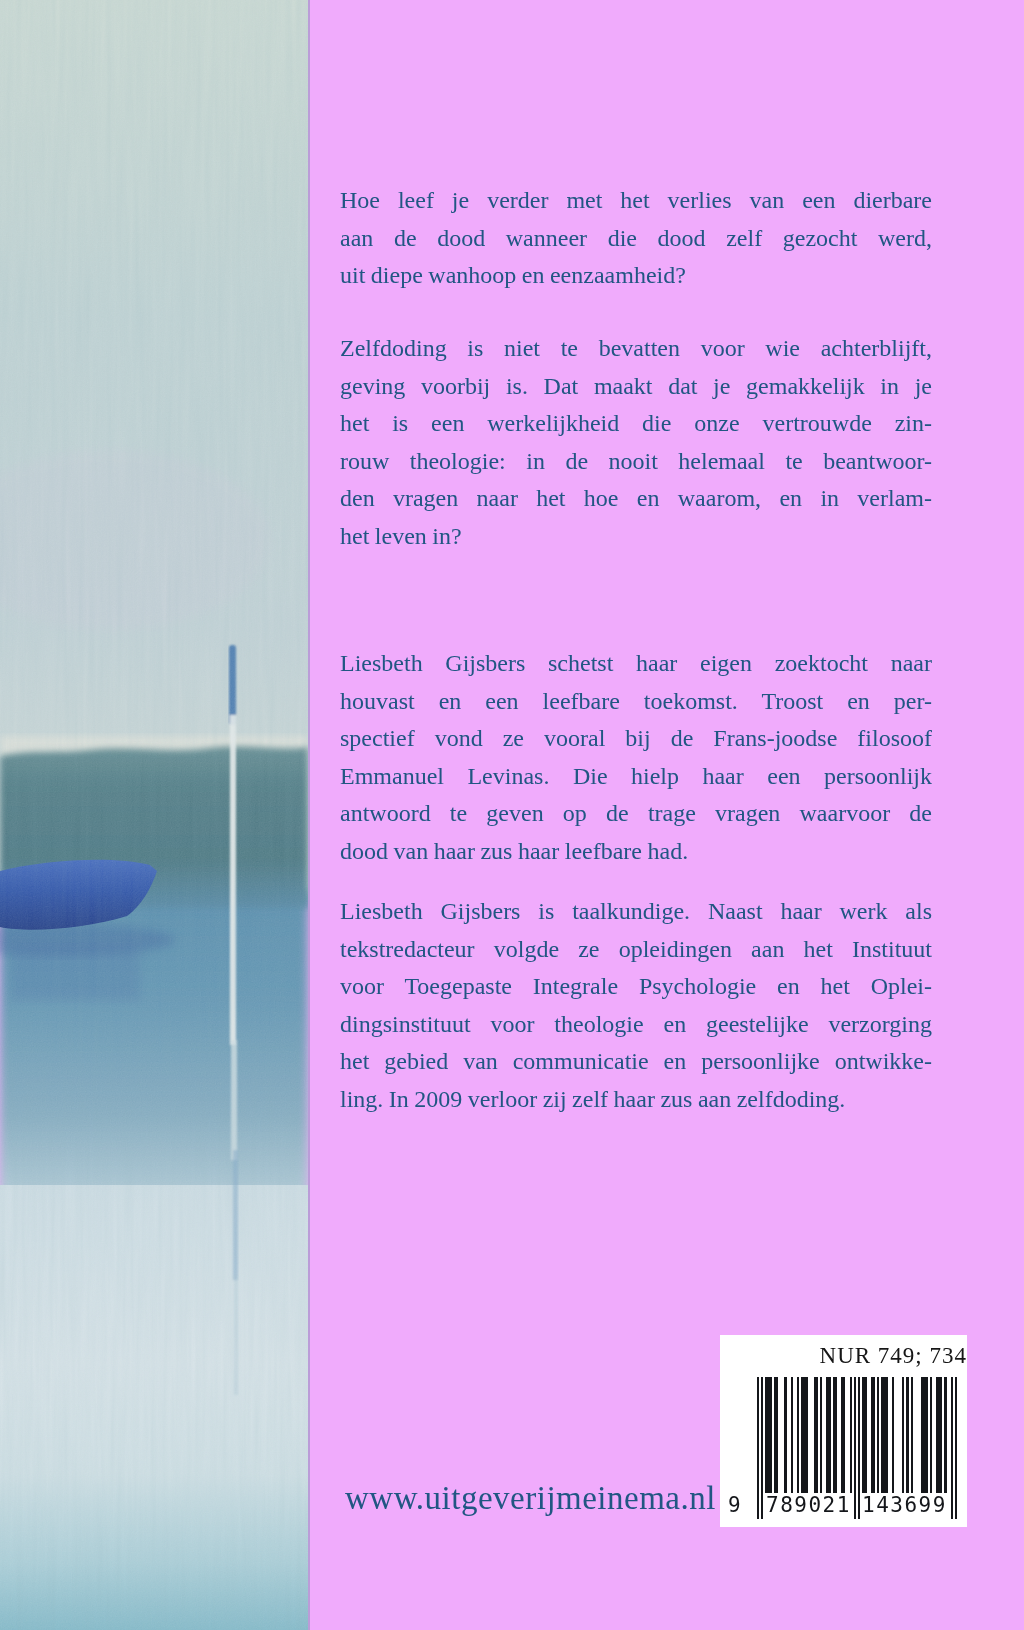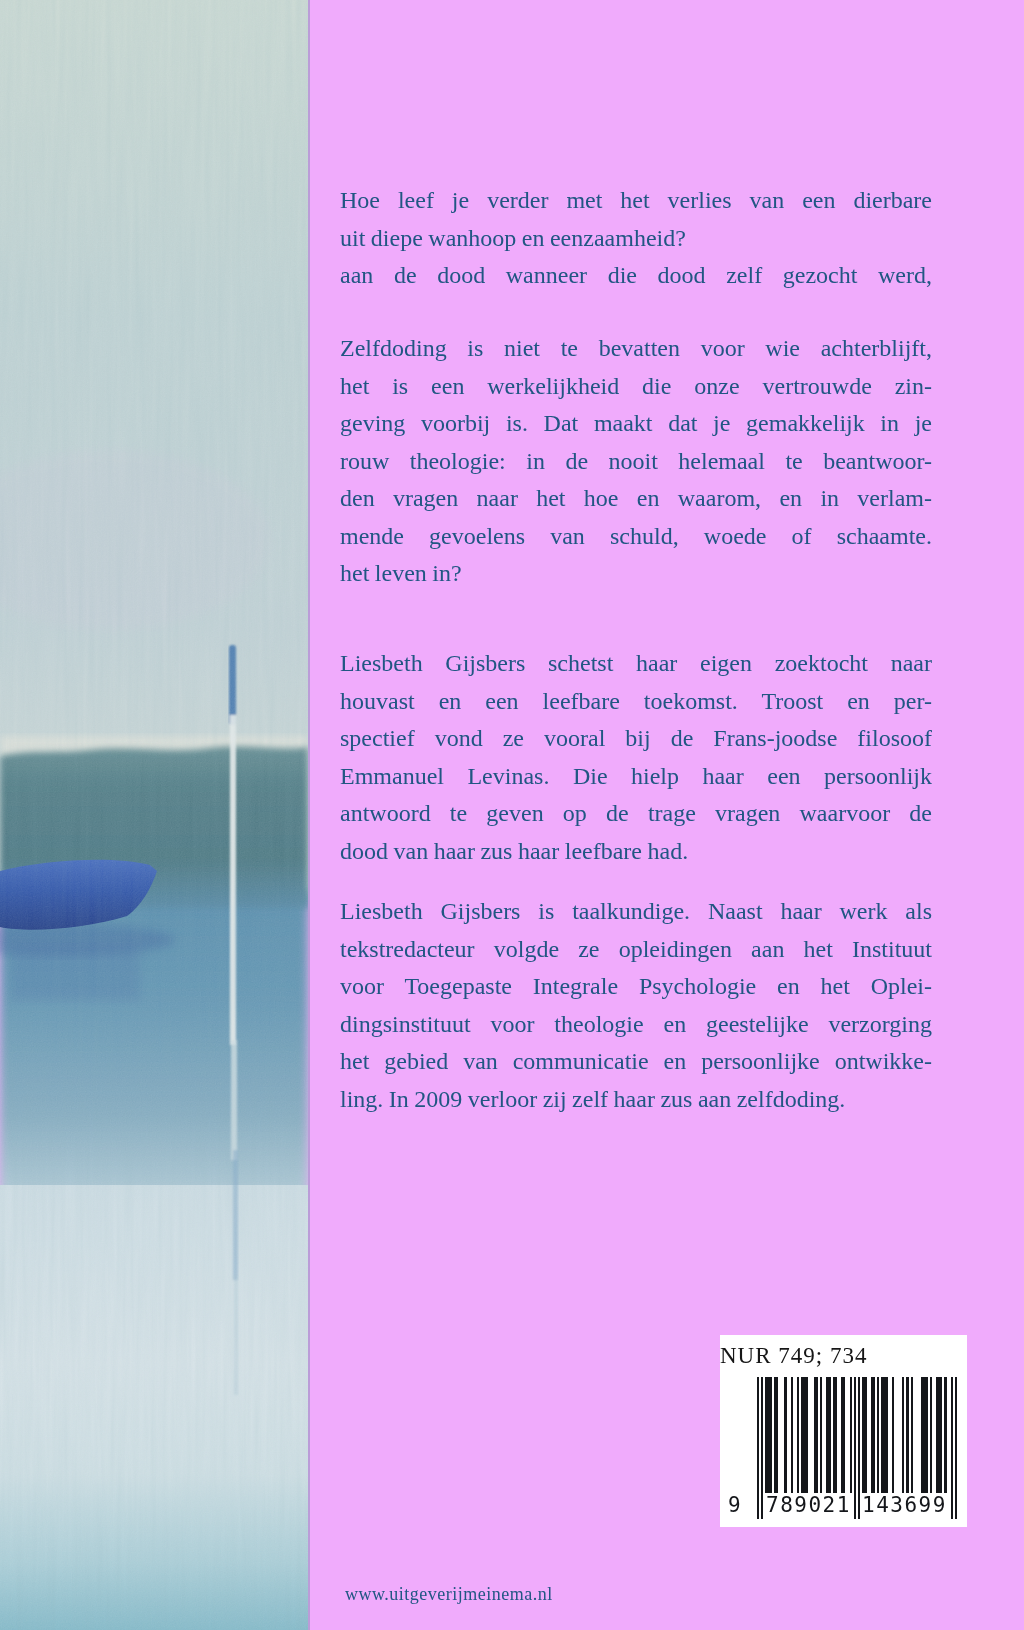--- a/index.html
+++ b/index.html
@@ -31,31 +31,31 @@
   .para.p4{top:711px;}
   .line{
     text-align:justify;
     text-align-last:justify;
     height:37.5px;overflow:hidden;white-space:nowrap;
   }
   .line{white-space:normal;}
   .line.last{text-align-last:left;}
   
   .website{
-    position:absolute;left:345px;top:1584px;
-    color:#215683;font-size:18px;letter-spacing:0.5px;
+    position:absolute;left:345px;top:1480px;
+    color:#215683;font-size:33px;letter-spacing:0.5px;
   }
   
   .isbn-label{
     position:absolute;left:720px;top:1335px;width:247px;height:192px;
     background:#ffffff;
   }
   .nur{
     position:absolute;top:8px;left:0;width:100%;
-    text-align:left;color:#161616;
+    text-align:right;color:#161616;
     font-size:23px;letter-spacing:1px;
   }
   .barcode{
     position:absolute;left:37px;top:42px;width:200px;height:145px;
   }
   .bar{position:absolute;top:0;height:116px;background:#14161a;}
   .bar.guard{height:142px;}
   .digits{
     position:absolute;top:158px;left:0;width:247px;height:28px;
     font-family:"DejaVu Sans Mono", monospace;
@@ -144,30 +144,29 @@
       </g>
 
       <rect x="0" y="0" width="308" height="1630" filter="url(#grain)" opacity="0.15"></rect>
       <rect x="0" y="0" width="308" height="1630" filter="url(#streaks)" opacity="0.16"></rect>
     </svg>
   </div>
 
   <div class="text-block">
     <div class="para p1">
       <div class="line">Hoe leef je verder met het verlies van een dierbare</div>
+      <div class="line">aan de dood wanneer die dood zelf gezocht werd,</div>
       <div class="line last">uit diepe wanhoop en eenzaamheid?</div>
-      <div class="line">aan de dood wanneer die dood zelf gezocht werd,</div>
     </div>
     <div class="para p2">
       <div class="line">Zelfdoding is niet te bevatten voor wie achterblijft,</div>
+      <div class="line">geving voorbij is. Dat maakt dat je gemakkelijk in je</div>
       <div class="line">het is een werkelijkheid die onze vertrouwde zin-</div>
-      <div class="line">geving voorbij is. Dat maakt dat je gemakkelijk in je</div>
       <div class="line">rouw theologie: in de nooit helemaal te beantwoor-</div>
       <div class="line">den vragen naar het hoe en waarom, en in verlam-</div>
-      <div class="line">mende gevoelens van schuld, woede of schaamte.</div>
       <div class="line last">het leven in?</div>
     </div>
     <div class="para p3">
       <div class="line">Liesbeth Gijsbers schetst haar eigen zoektocht naar</div>
       <div class="line">houvast en een leefbare toekomst. Troost en per-</div>
       <div class="line">spectief vond ze vooral bij de Frans-joodse filosoof</div>
       <div class="line">Emmanuel Levinas. Die hielp haar een persoonlijk</div>
       <div class="line">antwoord te geven op de trage vragen waarvoor de</div>
       <div class="line last">dood van haar zus haar leefbare had.</div>
     </div>

